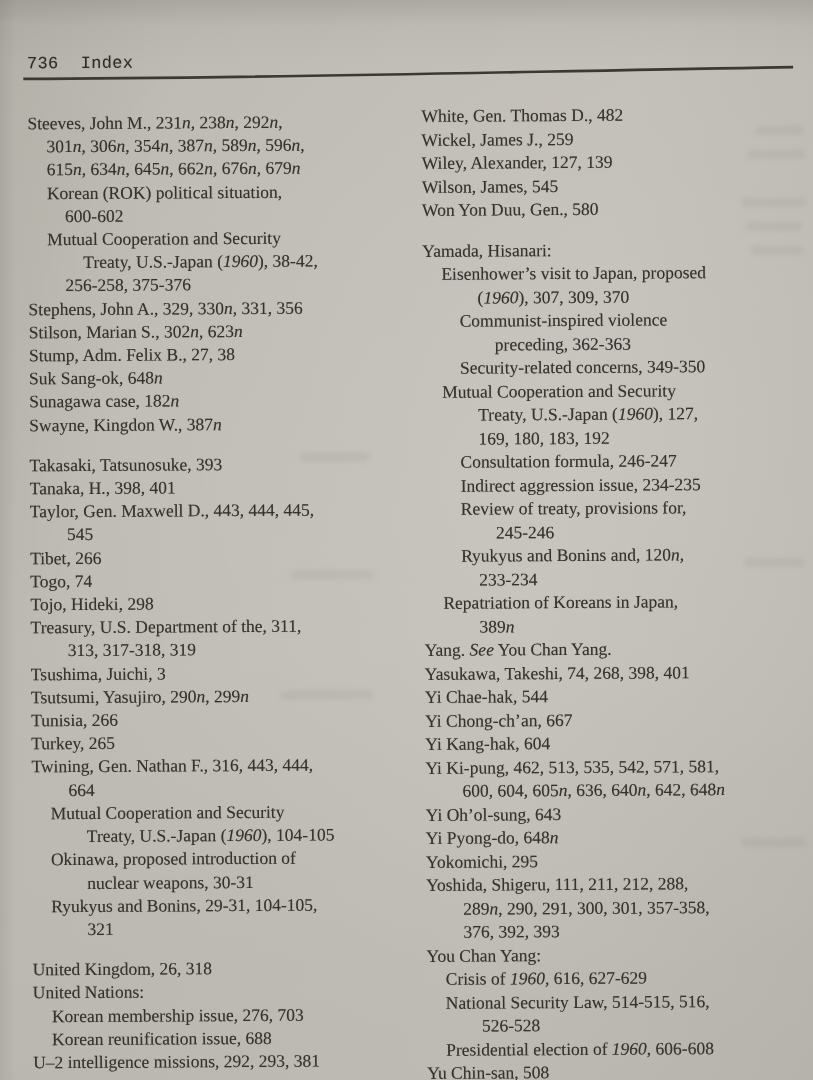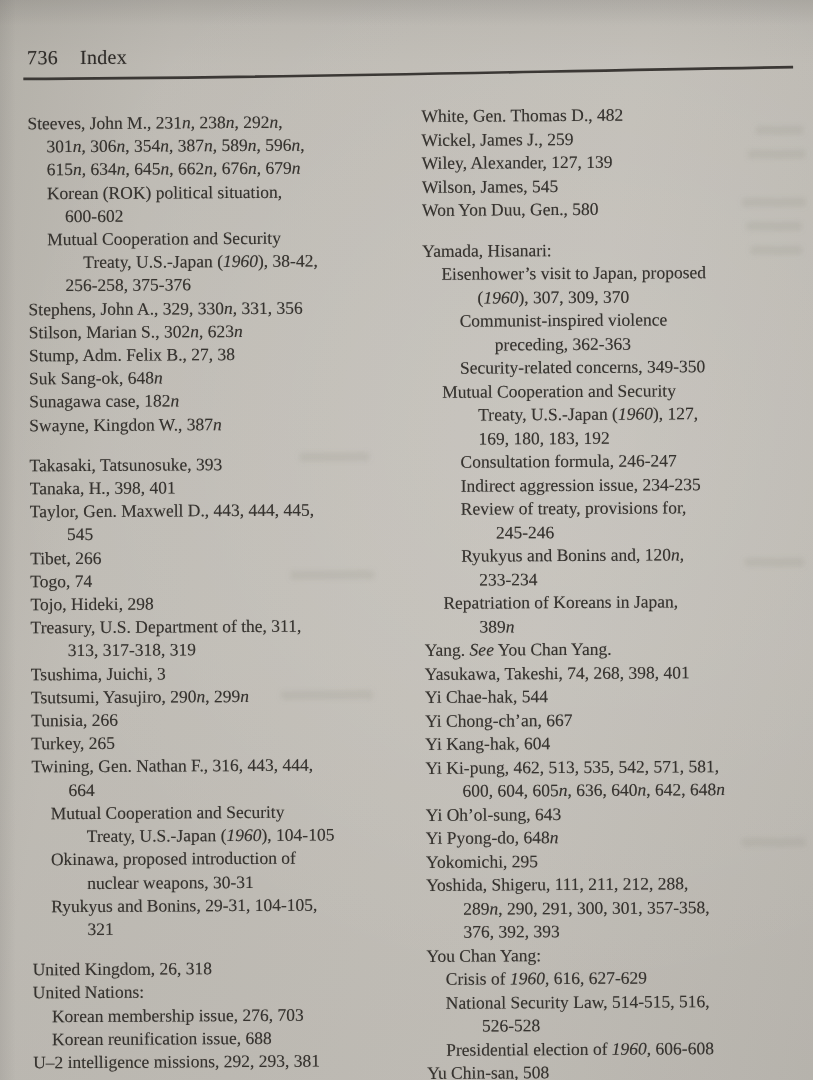--- a/index.html
+++ b/index.html
@@ -25,25 +25,26 @@
   .page {
     position: absolute;
     inset: 0;
     transform: rotate(-0.35deg);
     transform-origin: 50% 50%;
     color: #35322e;
   }
   .page-header {
     position: absolute;
     left: 30px;
-    top: 44px;
-    font-size: 20px;
+    top: 52px;
+    font-size: 17px;
     letter-spacing: 0.3px;
     color: #2f2c29;
     text-shadow: 0 0 1px rgba(47,44,41,0.35);
+    font-family: Liberation Mono, monospace;
   }
   .page-header .pgnum { margin-right: 22px; }
   .header-rule {
     position: absolute;
     left: 26px;
     top: 66px;
     width: 772px;
     height: 14px;
   }
   .col {

